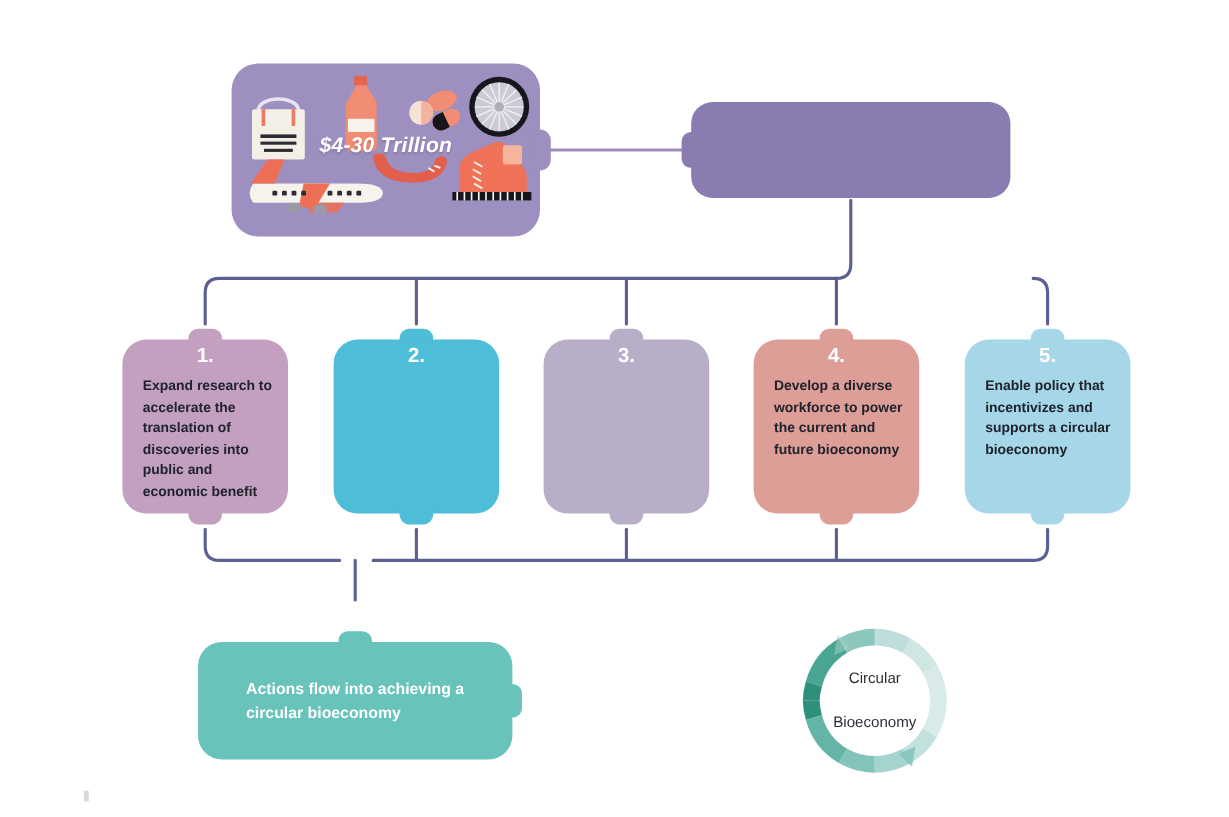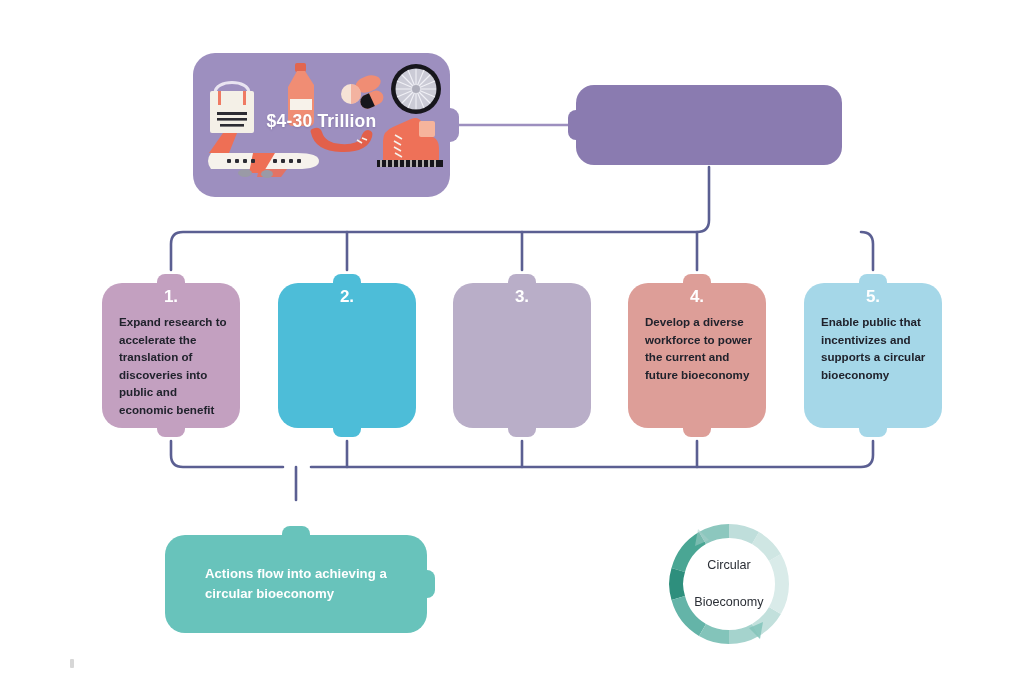--- a/index.html
+++ b/index.html
@@ -32,20 +32,21 @@
 
   
   #product-card {
     position: absolute;
     left: 193px;
     top: 53px;
     width: 257px;
     height: 144px;
     background: #9d8fbf;
     border-radius: 22px;
+    font-style: italic;
   }
   #product-card .tail {
     position: absolute;
     right: -9px;
     top: 50%;
     transform: translateY(-50%);
     width: 16px;
     height: 34px;
     background: #9d8fbf;
     border-radius: 0 9px 9px 0;
@@ -420,21 +421,21 @@
     <div class="notch-top" style="background:#dd9e98;"></div>
     <div class="notch-bottom" style="background:#dd9e98;"></div>
     <div class="step-num">4.</div>
     <div class="step-text">Develop a diverse workforce to power the current and future bioeconomy</div>
   </div>
 
   <div class="step-card" style="left:804px; background:#a5d7e8;">
     <div class="notch-top" style="background:#a5d7e8;"></div>
     <div class="notch-bottom" style="background:#a5d7e8;"></div>
     <div class="step-num">5.</div>
-    <div class="step-text">Enable public that incentivizes and supports a circular bioeconomy</div>
+    <div class="step-text">Enable policy that incentivizes and supports a circular bioeconomy</div>
   </div>
 
   <div id="outcome-card">
     <div class="notch-top"></div>
     <div class="tail-right"></div>
     <div id="outcome-text">Actions flow into achieving a circular bioeconomy</div>
   </div>
 
   <div id="donut">
     <svg width="140" height="140" viewBox="0 0 140 140">

